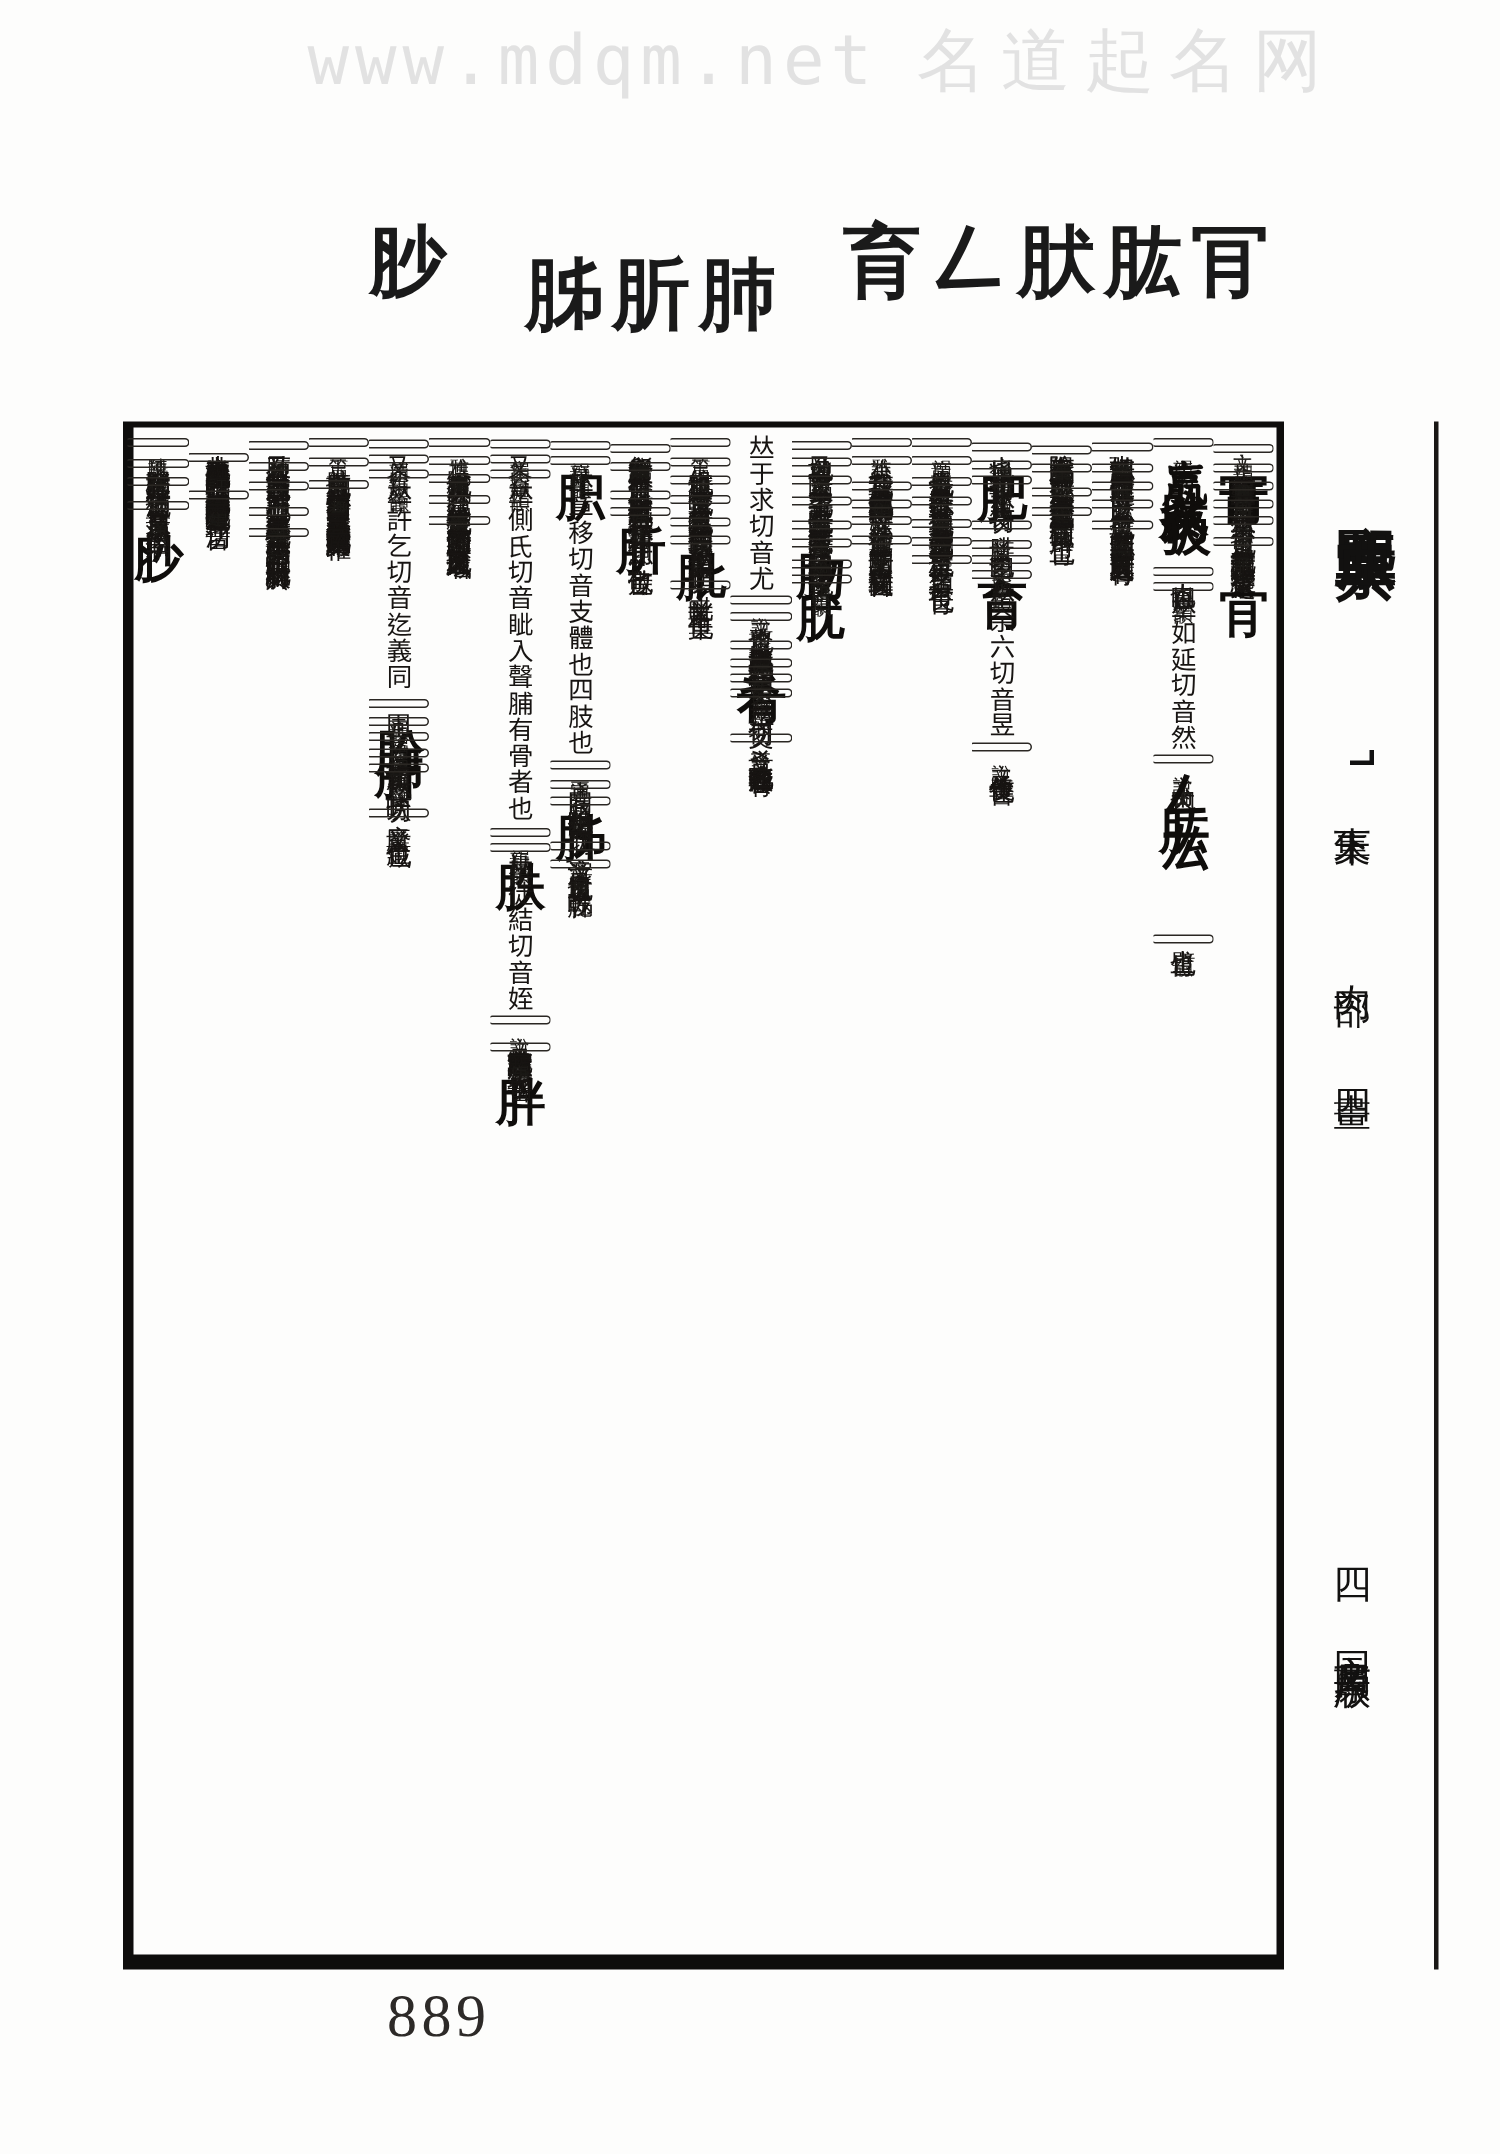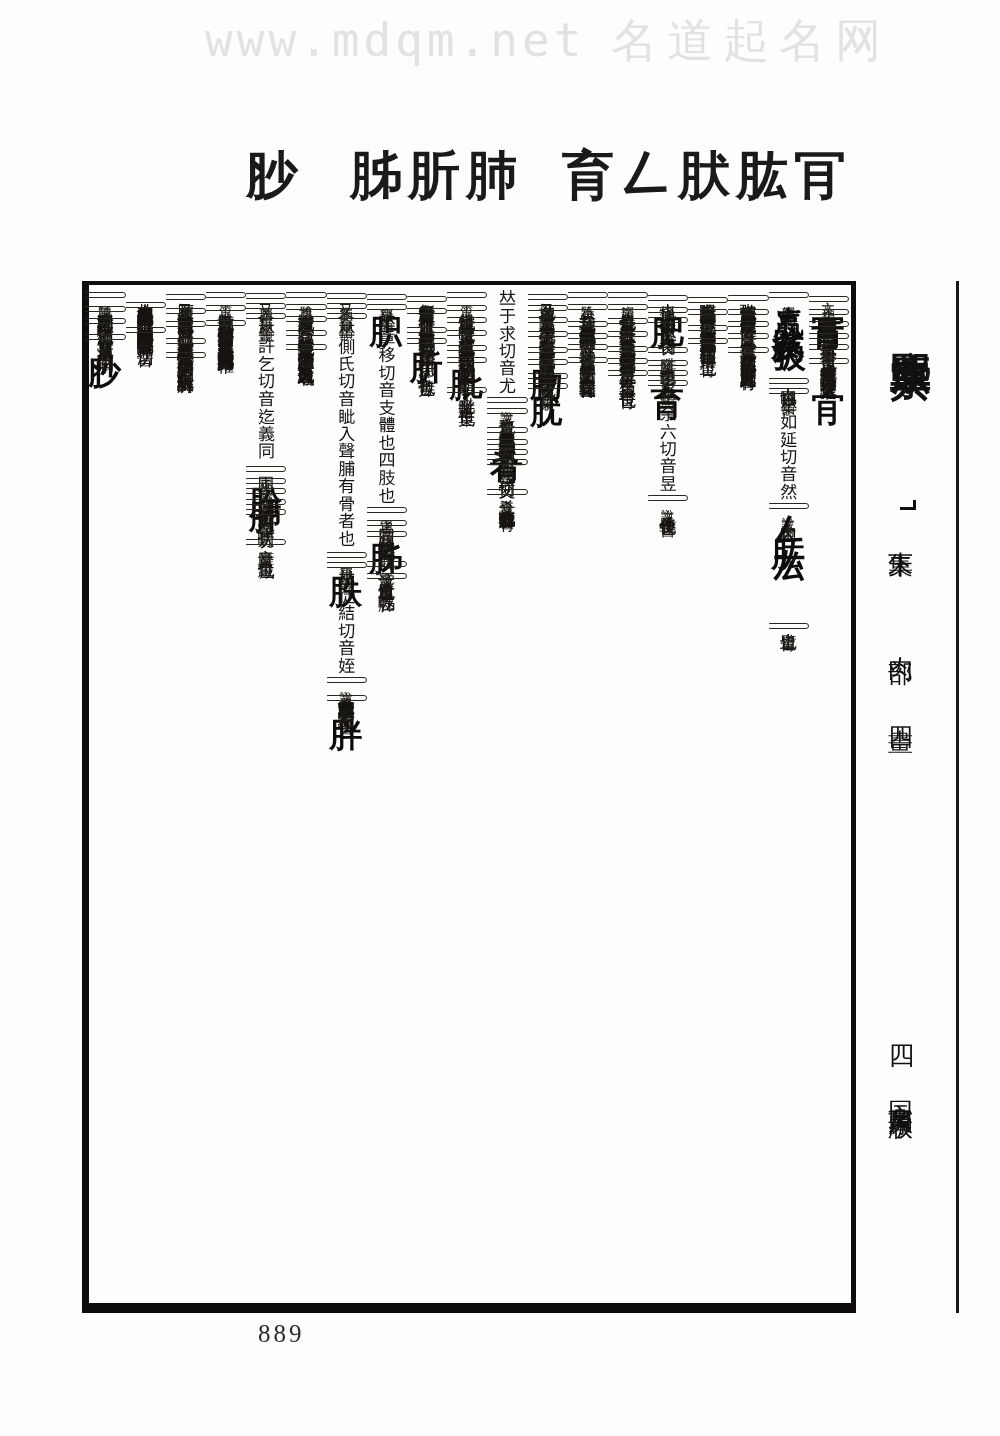--- a/index.html
+++ b/index.html
@@ -62,37 +62,37 @@
     border-bottom:3px solid #111; border-right:3px solid #111; }
   .rm-volume { top:250px; font-size:25px; letter-spacing:2px; }
   .rm-radical { top:356px; font-size:25px; letter-spacing:2px; }
   .rm-strokes { top:426px; font-size:25px; letter-spacing:2px; }
   .rm-folio { top:744px; font-size:26px; }
   .rm-edition { top:800px; font-size:25px; letter-spacing:3px; }
   .outer-rule { position:absolute; left:956px; top:281px; width:3px; height:1032px; background:#191715; }
   
   .page-number {
     position:absolute; left:258px; top:1320px;
-    font-family:"Liberation Serif",serif; font-size:25px; color:#2d2a28; letter-spacing:3px;
+    font-family:"Liberation Serif",serif; font-size:40px; color:#2d2a28; letter-spacing:3px;
   }
 </style>
 </head>
 <body>
 
 <div class="watermark">
   <span>www.mdqm.net</span><span class="wm-site">名道起名网</span>
 </div>
 
 <div class="seal-row" id="seal-row">
     <div class="seal-group" style="left: 246px;">
       <div class="seal-col">
         <div><span class="seal-glyph">䏚</span></div>
       </div>
     </div>
-    <div class="seal-group" style="left: 350px;">
+    <div class="seal-group" style="left: 350px; margin-top: 22px;">
       <div class="seal-col">
         <div><span class="seal-glyph">胏</span><span class="seal-glyph">肵</span><span class="seal-glyph">肺</span></div>
       </div>
     </div>
     <div class="seal-group" style="left: 562px;">
       <div class="seal-col">
         <div><span class="seal-glyph">育</span><span class="seal-glyph">𠃋</span><span class="seal-glyph">肰</span><span class="seal-glyph">肱</span><span class="seal-glyph">肎</span></div>
         <div><span class="seal-glyph small">𠫔</span><span class="seal-glyph small">𤜯</span><span class="seal-glyph small">𦝠</span><span class="seal-glyph small">同</span></div>
       </div>
     </div>

